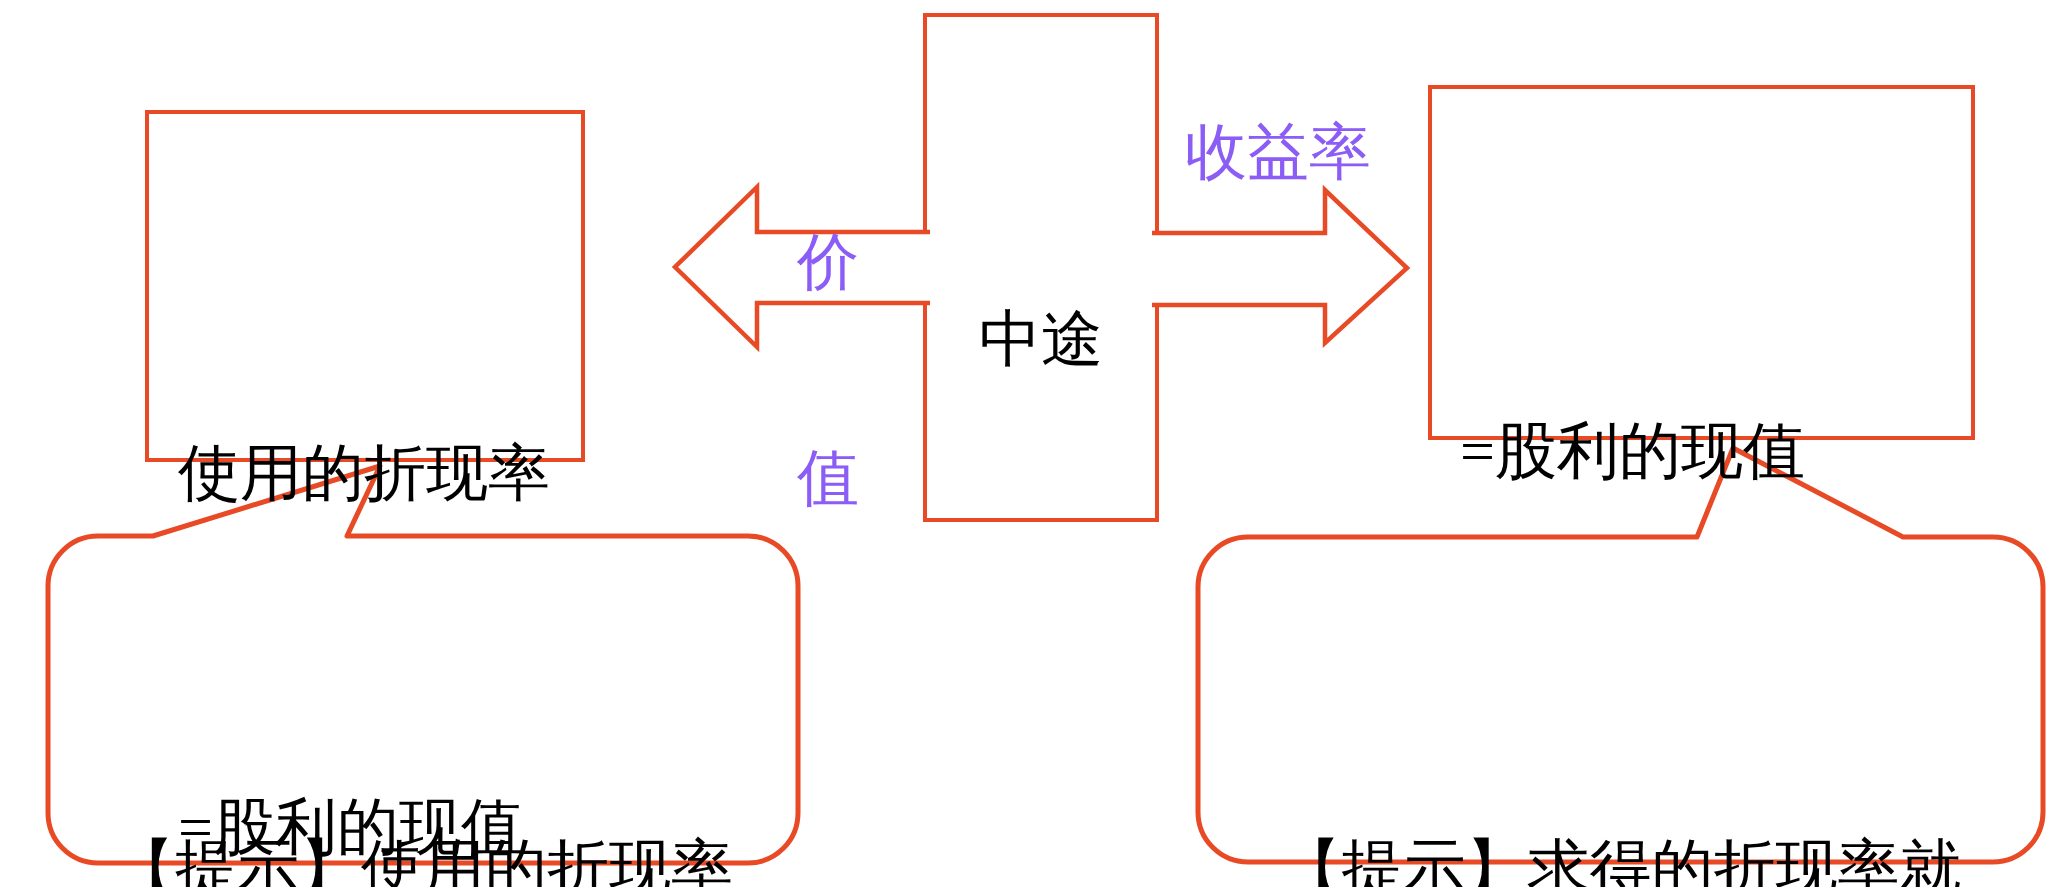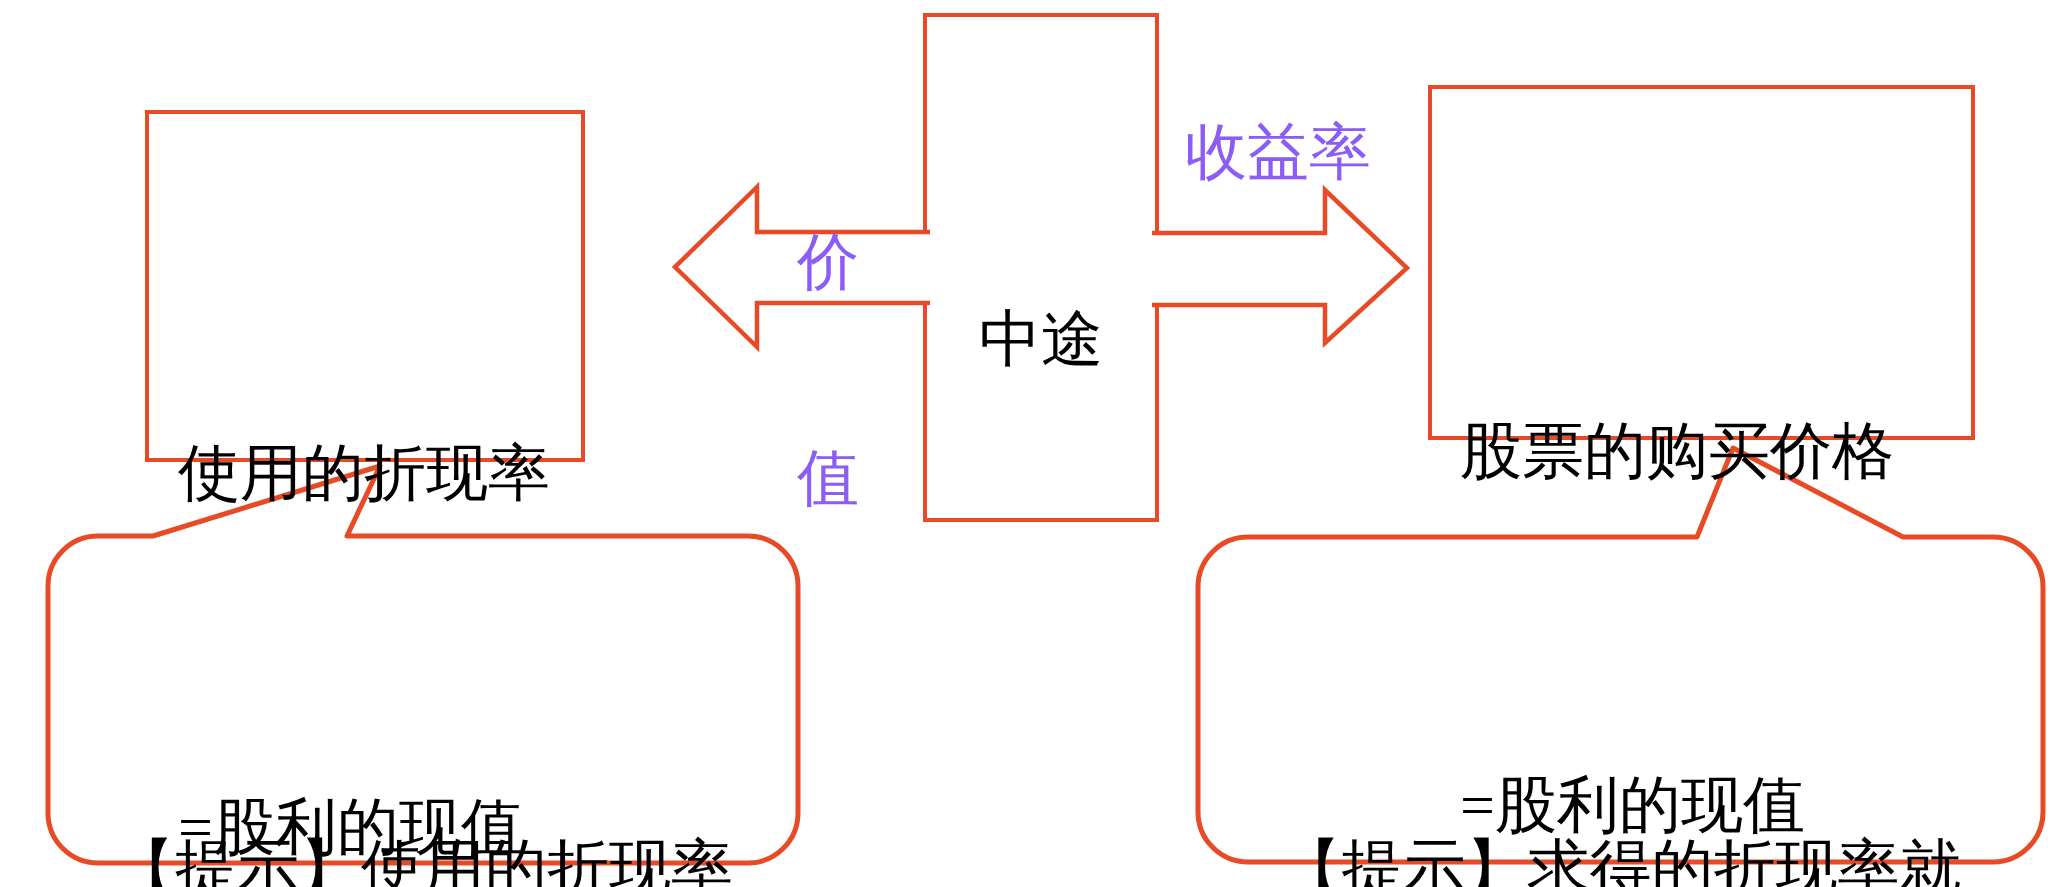--- a/index.html
+++ b/index.html
@@ -82,21 +82,20 @@
   </div>
 
   <div class="label" style="left:1178px; top:116px; width:200px;">收益率</div>
 
   <div class="txt" style="left:178px; top:178px; text-align:left;">
     <div>使用的折现率</div>
     <div>=股利的现值</div>
   </div>
 
   <div class="txt" style="left:1460px; top:156px; text-align:left;">
-    <div>股票的购买价格</div>
     <div>=股利的现值</div>
   </div>
 
   <div class="txt" style="left:48px; top:573px; width:750px; text-align:center;">
     <div>【提示】使用的折现率</div>
     
   </div>
 
   <div class="txt" style="left:1198px; top:573px; width:845px; text-align:center;">
     <div>【提示】求得的折现率就</div>

